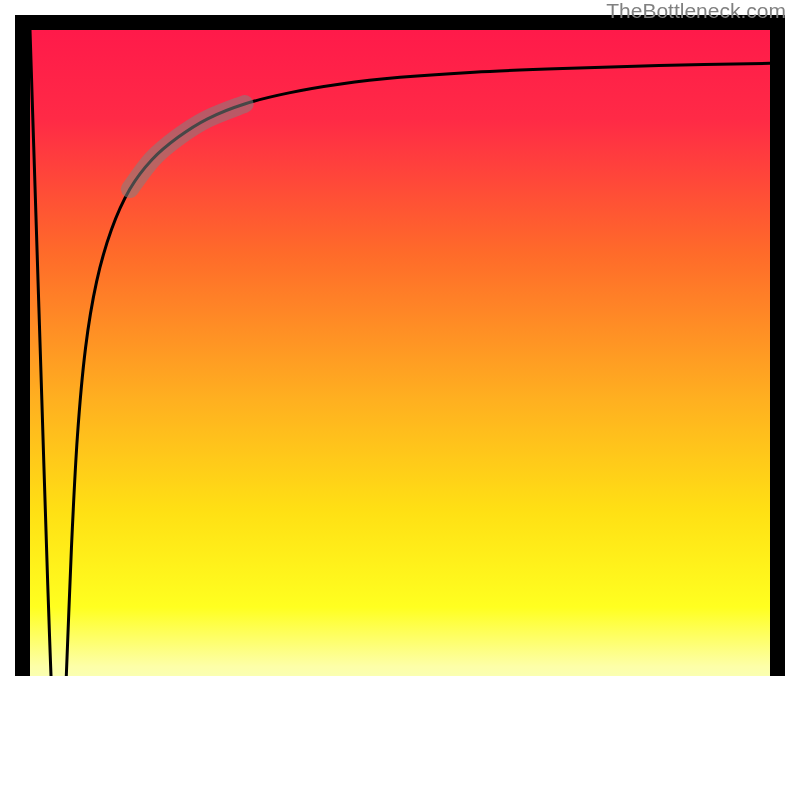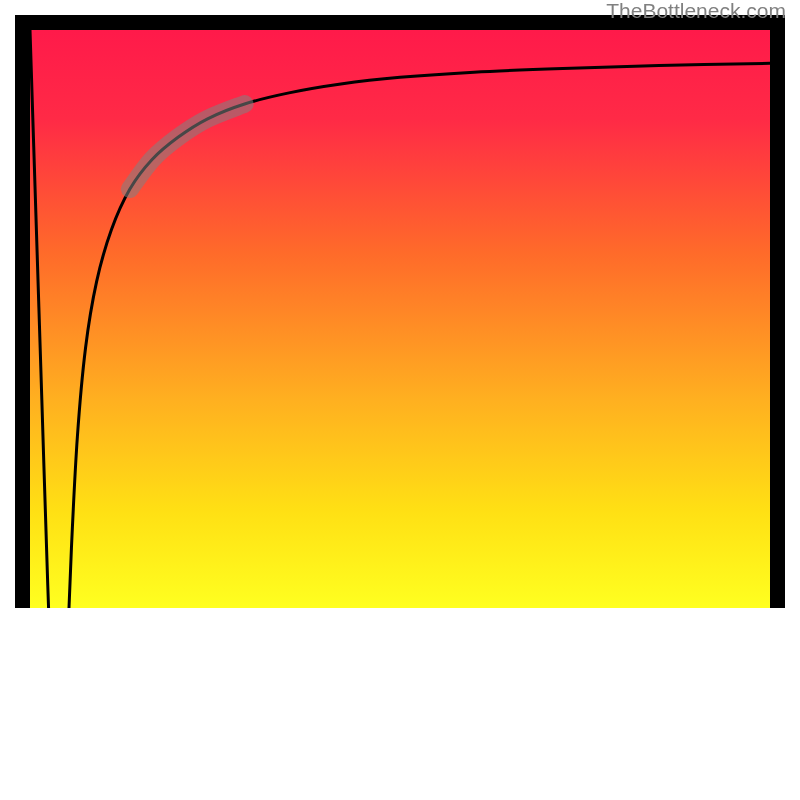--- a/index.html
+++ b/index.html
@@ -4,21 +4,21 @@
 <style>
   body {
     margin: 0;
     padding: 0;
     background: #ffffff;
     font-family: Arial, Helvetica, sans-serif;
   }
   .chart-wrap {
     position: relative;
     width: 800px;
-    height: 608px;
+    height: 676px;
     margin: 0;
     border-radius: 14px;
   }
   .attribution {
     position: absolute;
     top: 0px;
     right: 14px;
     color: #808080;
     font-size: 21px;
     font-weight: 400;

